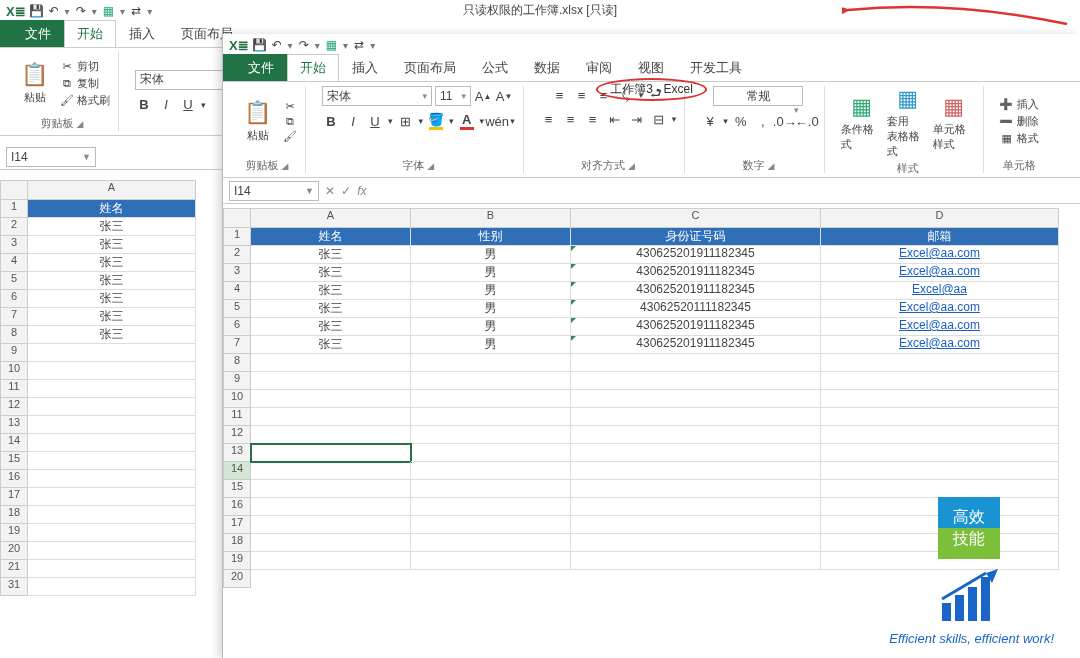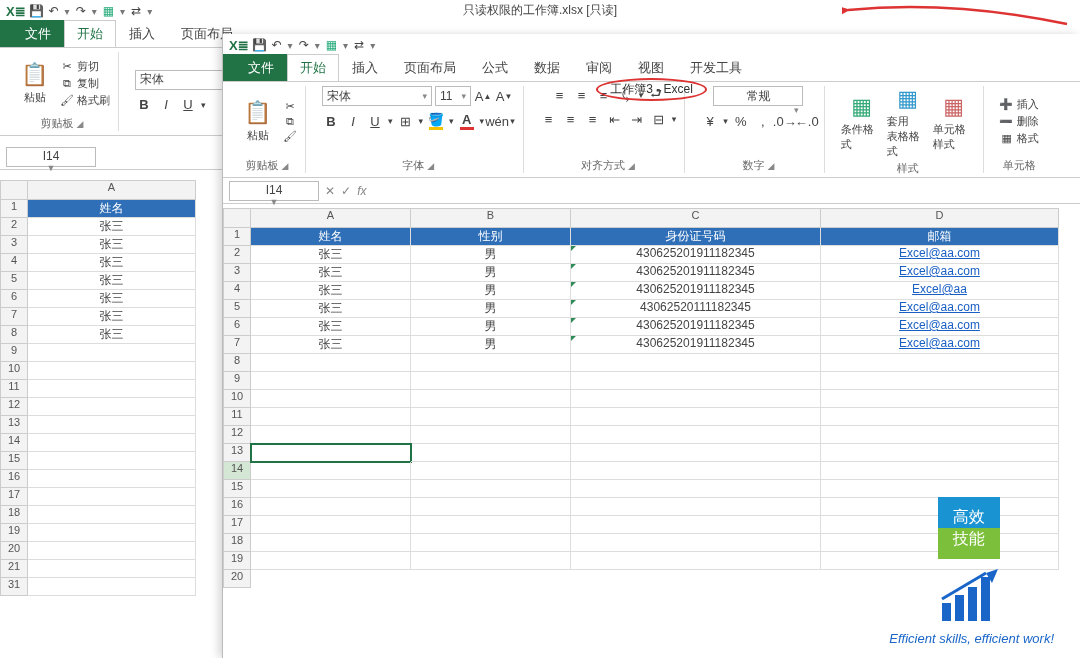--- a/index.html
+++ b/index.html
@@ -75,21 +75,21 @@
   .font-row { display:flex; align-items:center; gap:3px;}
   .font-box { border:1px solid #bbb; padding:1px 4px; font-size:12px; height:20px; display:flex; align-items:center; background:#fff;}
   .btnrow { display:flex; gap:4px; align-items:center;}
   .fmt-btn { width:18px; height:18px; display:flex; align-items:center; justify-content:center; cursor:pointer; font-size:13px;}
   .colorbar { width:14px; height:3px; display:block;}
 
   .name-fx {
     display:flex; align-items:center; gap:6px; padding:4px 6px;
     border-bottom:1px solid #ccc; height:26px;
   }
-  .name-box { border:1px solid #bbb; width:90px; height:20px; padding:1px 4px; font-size:12px; display:flex; align-items:center; justify-content:space-between;flex-direction:column;}
+  .name-box { border:1px solid #bbb; width:90px; height:20px; padding:1px 4px; font-size:12px; display:flex; align-items:center; justify-content:space-between;}
   .fx-icons { display:flex; gap:6px; color:#888;}
   .fx-bar { flex:1; }
 
   .grid {
     display:flex; font-size:12px;
   }
   .rowhdr-col { display:flex; flex-direction:column; }
   .corner { width:28px; height:20px; border:1px solid #ccc; background:#f3f3f3;}
   .rowhdr { width:28px; height:18px; border:1px solid #ccc; border-top:none; background:#f3f3f3; text-align:center; font-size:11px; color:#555;}
   .cols { display:flex; flex-direction:column; }

